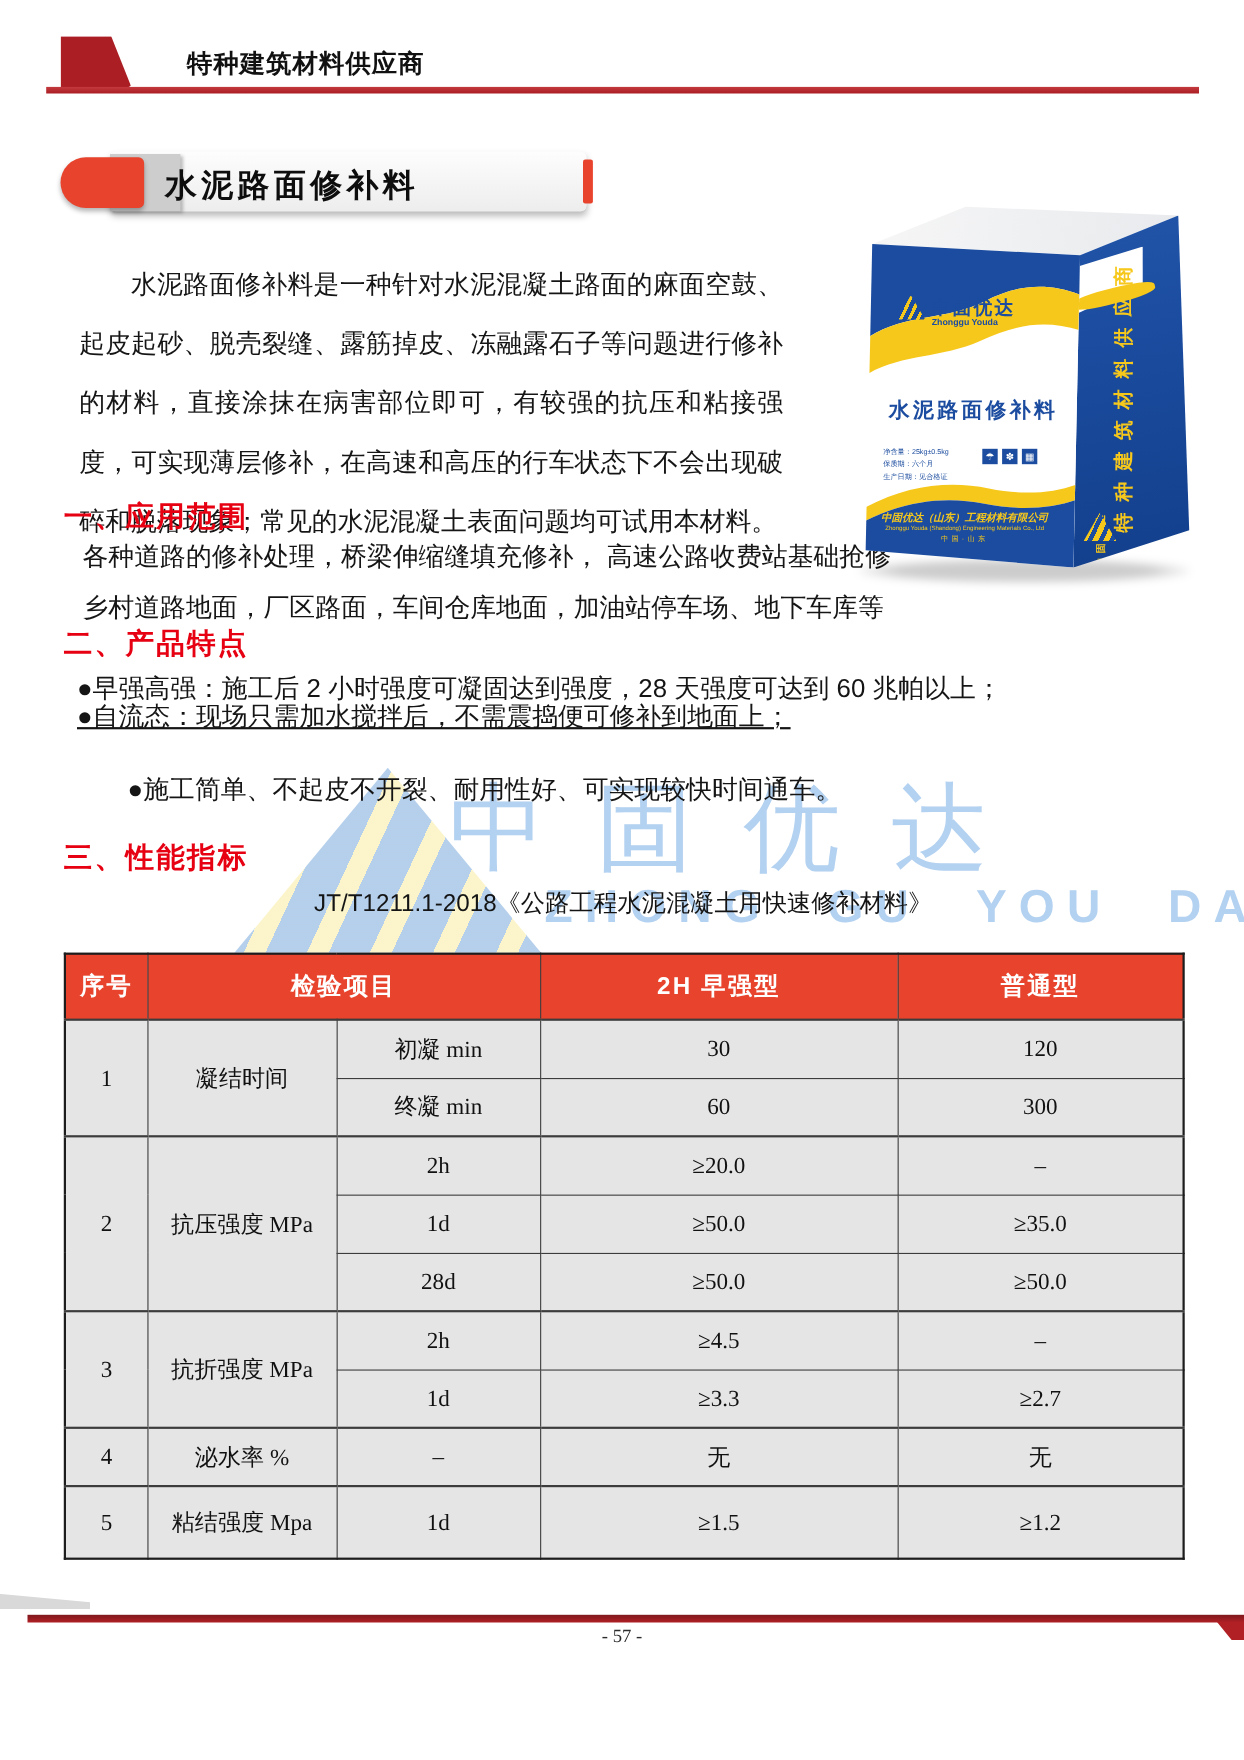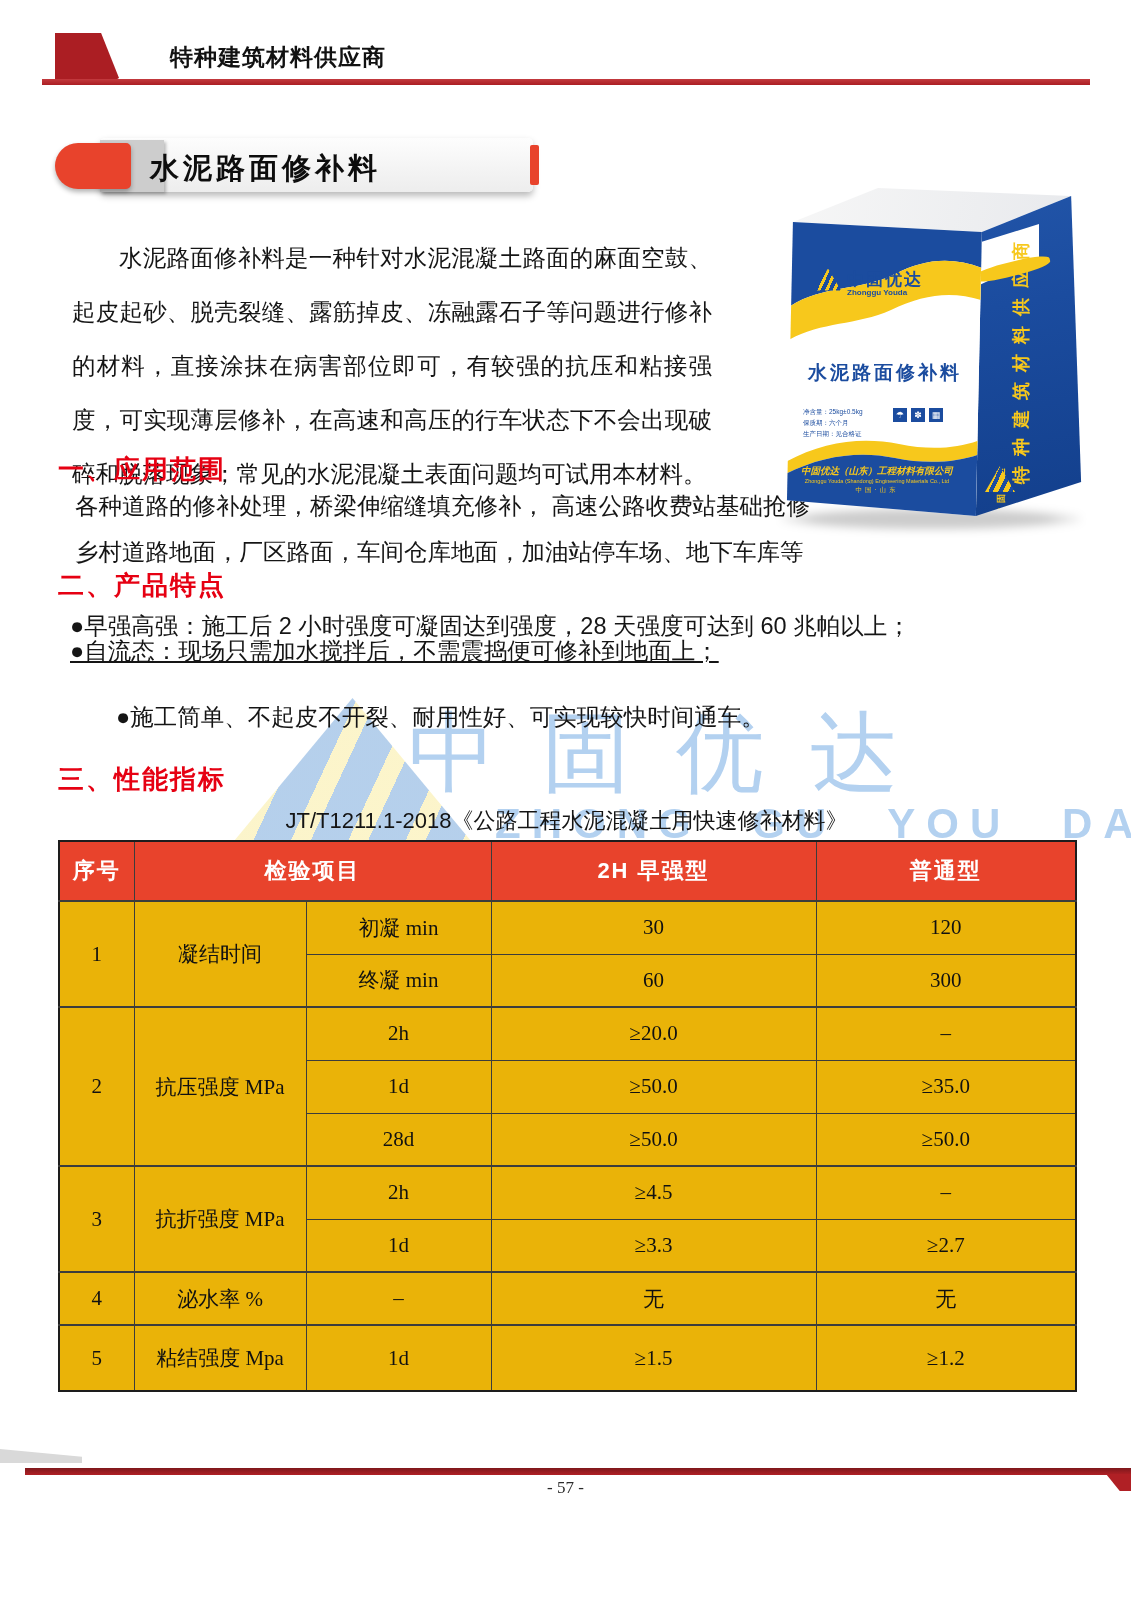--- a/index.html
+++ b/index.html
@@ -86,22 +86,22 @@
     transform:rotate(-90deg); white-space:nowrap; font-size:18px; font-weight:bold;
     color:#F7C81C; letter-spacing:10px; }
   .side-text-small { position:absolute; left:220px; top:334px; transform-origin:0 0;
     transform:rotate(-90deg); white-space:nowrap; font-size:9px; font-weight:bold;
     color:#F7C81C; letter-spacing:4px; }
   .side-tri { position:absolute; left:210px; top:284px; width:30px; height:26px;
     clip-path:polygon(50% 0,100% 100%,0 100%);
     background:repeating-linear-gradient(115deg,#F7C81C 0 5px,#1B4C9F 5px 9px); }
 
   
-  .spec-table { position:absolute; left:58px; top:840px; z-index:2;
-    border-collapse:collapse; table-layout:fixed; background:#eab308;
+  .spec-table { position:absolute; left:58px; top:866px; z-index:2;
+    border-collapse:collapse; table-layout:fixed; background:#e5e5e5;
     font-family:"Liberation Serif","DejaVu Serif",serif;padding-left:48px; }
   .spec-table col.c1{width:75px} .spec-table col.c2{width:172px}
   .spec-table col.c3{width:185px} .spec-table col.c4{width:325px} .spec-table col.c5{width:260px}
   .spec-table th, .spec-table td { border:1.6px solid #3c3c3c; text-align:center; vertical-align:middle; }
   .spec-table { border:2.5px solid #1d1d1d; }
   .spec-table thead tr { height:60px; }
   .spec-table thead th { background:#E8432C; color:#ffffff; font-size:22px; font-weight:bold;
     font-family:"Liberation Sans","DejaVu Sans",sans-serif; letter-spacing:2px; border-bottom-width:2.6px; }
   .spec-table tbody tr { height:53px; }
   .spec-table tbody tr.tall { height:66px; }

